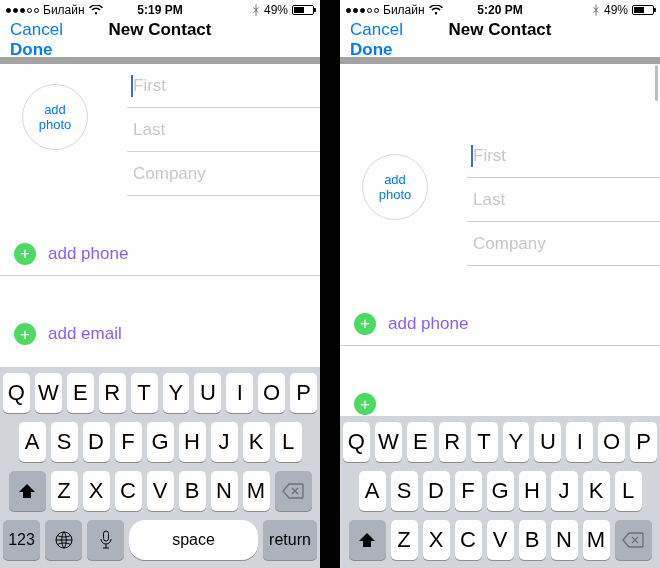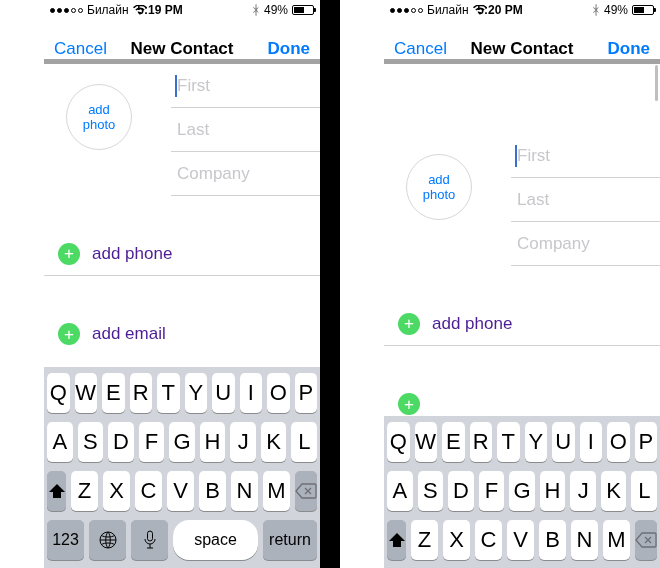--- a/index.html
+++ b/index.html
@@ -1,47 +1,47 @@
 <!DOCTYPE html>
 <html><head>
 <meta charset="utf-8">
 <style>
   * { box-sizing: border-box; margin: 0; padding: 0; font-family: -apple-system, "Helvetica Neue", Helvetica, Arial, sans-serif; }
   body { background: #000; overflow: hidden; width: 660px; height: 568px; }
   .stage { position: relative; width: 660px; height: 568px; }
-  .phone { position: absolute; top: 0; width: 320px; height: 568px; background: #fff; overflow: hidden; padding-left: 44px; }
+  .phone { position: absolute; top: 0; width: 320px; height: 568px; background: #fff; overflow: hidden; }
   .phone-left { left: 0; }
   .phone-right { left: 340px; }
   
   .status { height: 20px; display: flex; align-items: center; justify-content: space-between; padding: 0 6px; font-size: 12px; color: #000; }
   .status .left, .status .right { display: flex; align-items: center; gap: 4px; }
   .status .time { position:absolute; left:0; right:0; text-align:center; font-weight:600; font-size:12px;}
   .dots { display:flex; gap:2px; align-items:center;}
   .dot { width:5px; height:5px; border-radius:50%; border:1px solid #000;}
   .dot.fill { background:#000;}
   .carrier { font-size:12px; }
   .batt { display:flex; align-items:center; gap:2px;}
   .batt-body{ width:22px; height:10px; border:1px solid #000; border-radius:2px; position:relative;}
   .batt-body::after{content:"";position:absolute; right:-3px; top:2px; width:2px; height:4px; background:#000; border-radius:0 1px 1px 0;}
   .batt-fill{ position:absolute; left:1px; top:1px; bottom:1px; width:48%; background:#000;}
   
-  .navbar { height:44px; border-bottom:5px solid #a3a3a3; display:flex; align-items:flex-end; justify-content:space-between; padding:0 10px; position:relative;}
+  .navbar { height:44px; border-bottom:7px solid #a3a3a3; display:flex; align-items:flex-start; justify-content:space-between; padding:0 10px; position:relative;flex-direction:column;}
   .nav-btn { color:#007aff; font-size:17px; font-weight:400;}
   .nav-done{ font-weight:600;}
   .nav-title{ position:absolute; left:0; right:0; text-align:center; font-size:17px; font-weight:600;}
   
   .content { position:relative; height:504px; overflow:hidden; background:#fff;}
   .scroll { position:absolute; left:0; right:0;}
   .topblock { position:relative; padding-left:110px; }
   .photo-circle { position:absolute; left:22px; top:20px; width:66px; height:66px; border:1px solid #d7d7d9; border-radius:50%; display:flex; align-items:center; justify-content:center; text-align:center; color:#007aff; font-size:13px; line-height:15px;}
   .field { height:44px; border-bottom:1px solid #d2d2d6; display:flex; align-items:center; color:#c7c7cc; font-size:17px; position:relative; padding-left:6px;margin-left:17px;}
   .cursor { width:2px; height:22px; background:#3b6fcf; position:absolute; left:4px;}
   .action-row { height:44px; border-bottom:1px solid #d2d2d6; display:flex; align-items:center; padding-left:14px; gap:12px;}
   .plus{ width:22px; height:22px; border-radius:50%; background:#4cd964; display:flex; align-items:center; justify-content:center; color:#fff; font-size:17px; line-height:1;}
-  .action-label{ color:#4c1d95; font-size:17px;}
+  .action-label{ color:#8b5cf6; font-size:17px;}
   .gap { height:36px;}
   
   .scrollind{ position:absolute; right:2px; top:1px; width:3px; height:36px; background:#bfbfc2; border-radius:2px;}
   
   .kbd{ position:absolute; bottom:0; left:0; right:0; background:#d1d5db; padding:6px 3px 4px; }
   .kbd.short{ padding-bottom:0; }
   .krow{ display:flex; justify-content:center; gap:5px; margin-bottom:9px;}
   .krow.r4{ margin-bottom:6px;}
   .krow:last-child{ margin-bottom:4px;}
   .key{ background:#fff; border-radius:5px; box-shadow:0 1px 0 #898b8d; height:40px; display:flex; align-items:center; justify-content:center; font-size:22px; color:#000;}

